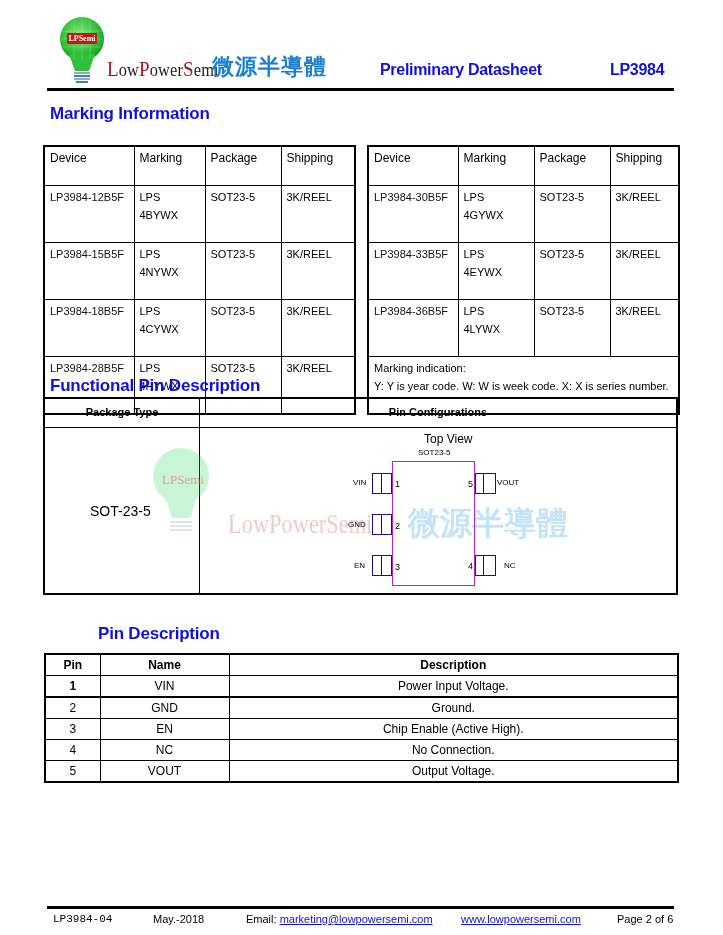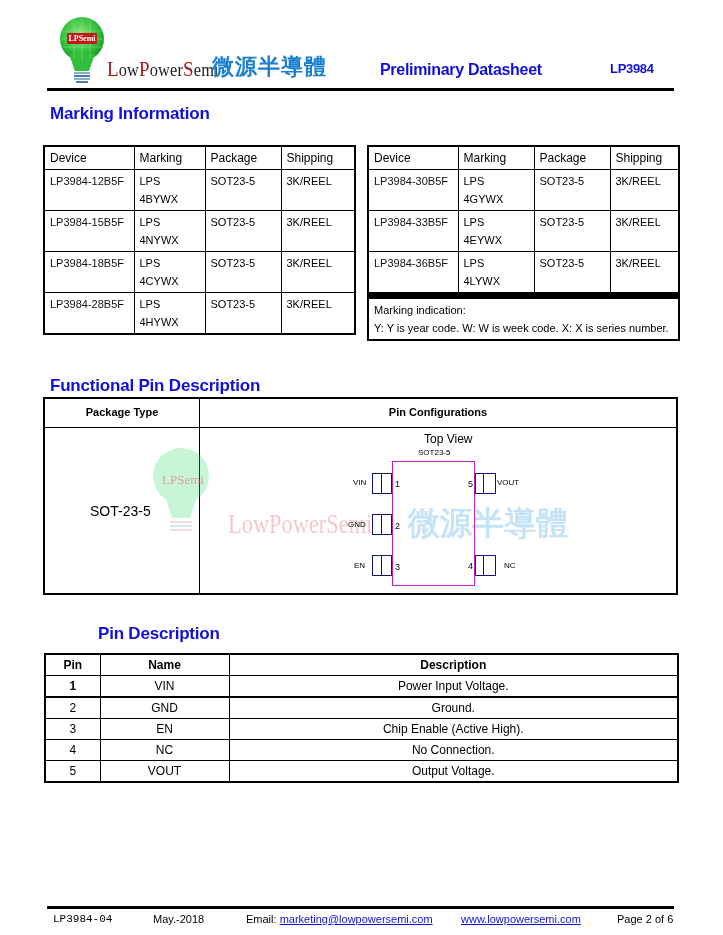--- a/index.html
+++ b/index.html
@@ -5,28 +5,28 @@
   html, body { margin:0; padding:0; background:#ffffff; }
   body { width:723px; height:935px; position:relative; overflow:hidden; font-family:"Liberation Sans", sans-serif; color:#000; }
   .abs { position:absolute; }
 
   
   .logo-bulb { left:57px; top:16px; width:50px; height:68px; }
   .brand-en { left:107px; top:56px; font-family:"Liberation Serif", serif; font-size:19px; letter-spacing:0.2px; color:#222; transform:scaleX(0.86); transform-origin:left center; white-space:nowrap; }
   .brand-en .cap { color:#a01818; font-size:22px; }
   .brand-cn { left:212px; top:52px; font-size:22px; font-weight:bold; color:#1a7fd0; letter-spacing:1px; white-space:nowrap; }
   .doc-type { left:380px; top:61px; font-size:16px; font-weight:bold; color:#1010d8; letter-spacing:-0.3px; }
-  .part-no { left:610px; top:61px; font-size:13px; font-weight:bold; color:#1010d8; letter-spacing:-0.3px; }
+  .part-no { left:610px; top:61px; font-size:16px; font-weight:bold; color:#1010d8; letter-spacing:-0.3px; }
   .header-rule { left:47px; top:88px; width:627px; height:3px; background:#000; }
 
   .section-title { font-size:17px; font-weight:bold; color:#1010d8; letter-spacing:-0.2px; }
 
   
   table.mark { position:absolute; border-collapse:collapse; border:2px solid #000; font-size:11px; }
-  table.mark td, table.mark th { border:1px solid #000; vertical-align:top; padding:2px 5px 2px 5px; text-align:left; font-weight:normal; line-height:18px; white-space:nowrap; }
+  table.mark td, table.mark th { border:1px solid #000; vertical-align:top; padding:2px 5px 18px 5px; text-align:left; font-weight:normal; line-height:18px; white-space:nowrap; }
   table.mark th { font-size:12px; height:18px; }
   table.mark td.dev { color:#111; }
   table.mark .note { white-space:normal; }
 
   
   .fpin { left:43px; top:397px; width:635px; height:198px; border:2px solid #000; box-sizing:border-box; }
   .fpin .hdr { position:absolute; top:0; left:0; right:0; height:28px; border-bottom:1px solid #000; }
   .fpin .vline { position:absolute; left:154px; top:0; bottom:0; width:1px; background:#000; }
   .fpin .h1 { position:absolute; left:0; width:154px; top:7px; text-align:center; font-size:11px; font-weight:bold; }
   .fpin .h2 { position:absolute; left:155px; right:0; top:7px; text-align:center; font-size:11px; font-weight:bold; }
@@ -168,21 +168,21 @@
   <tr>
     <td class="dev">LP3984-36B5F</td>
     <td>
           <div>LPS</div>
           <div>4LYWX</div>
         </td>
     <td>SOT23-5</td>
     <td>3K/REEL</td>
   </tr>
   <tr>
-    <td colspan="4" class="note" style="border-top:7px solid #000000;">
+    <td colspan="4" class="note" style="border-top:1px solid #000000;">
       <div>Marking indication:</div>
       <div>Y: Y is year code. W: W is week code. X: X is series number.</div>
     </td>
   </tr>
 </tbody>
   </table>
 
 <div class="abs section-title" style="left:50px;top:376px;">Functional Pin Description</div>
 
 <div class="abs fpin">

